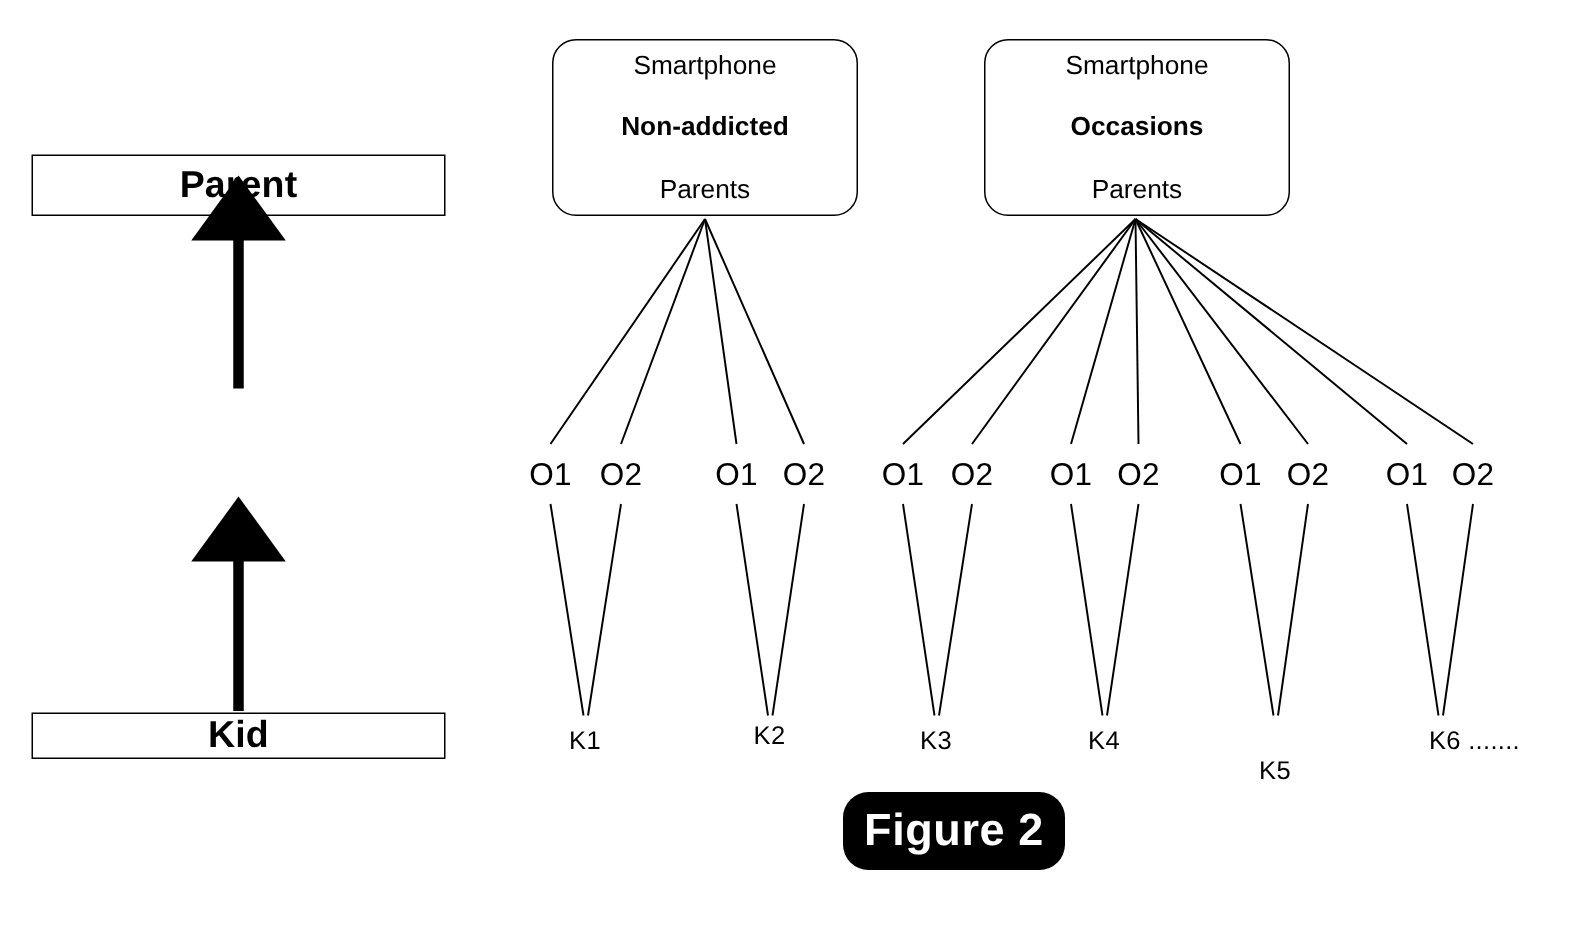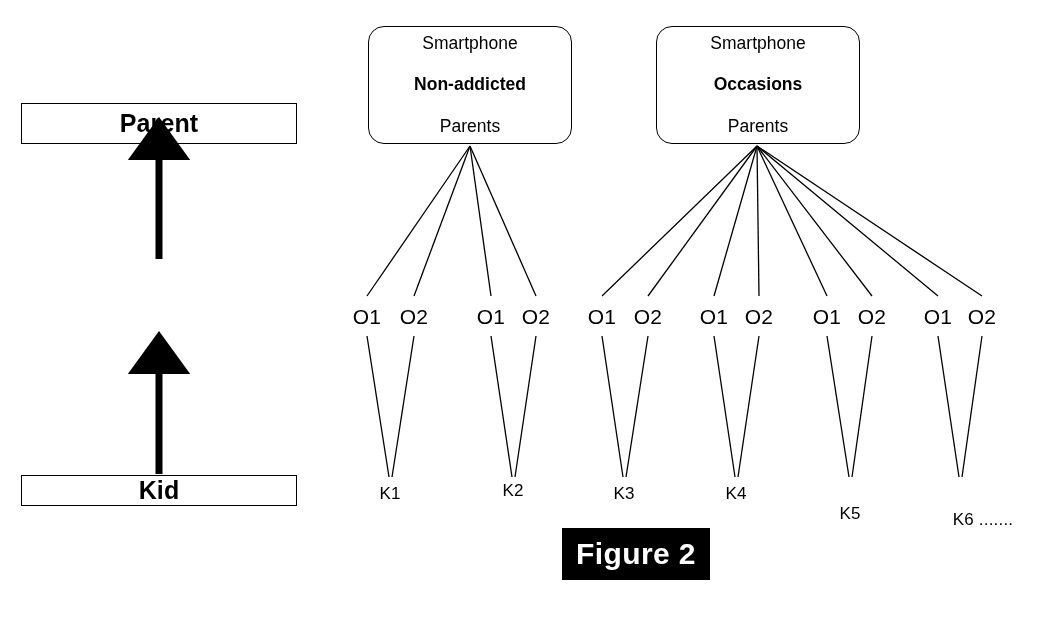--- a/index.html
+++ b/index.html
@@ -185,17 +185,17 @@
   <div class="node-label" style="left:872px; top:305px;">O2</div>
 
   <div class="node-label" style="left:938px; top:305px;">O1</div>
   <div class="node-label" style="left:982px; top:305px;">O2</div>
 
   <div class="k-label" style="left:390px; top:484px;">K1</div>
   <div class="k-label" style="left:513px; top:481px;">K2</div>
   <div class="k-label" style="left:624px; top:484px;">K3</div>
   <div class="k-label" style="left:736px; top:484px;">K4</div>
   <div class="k-label" style="left:850px; top:504px;">K5</div>
-  <div class="k-label" style="left:983px; top:484px;margin-top:26px;">K6 .......</div>
-
-  <div class="fig-caption" style="left:562px; top:528px; width:148px; height:52px;">Figure 2</div>
+  <div class="k-label" style="left:983px; top:484px;">K6 .......</div>
+
+  <div class="fig-caption" style="left:562px; top:528px; width:148px; height:52px;border-radius:17px;">Figure 2</div>
 
 </div>
 
 </body></html>

